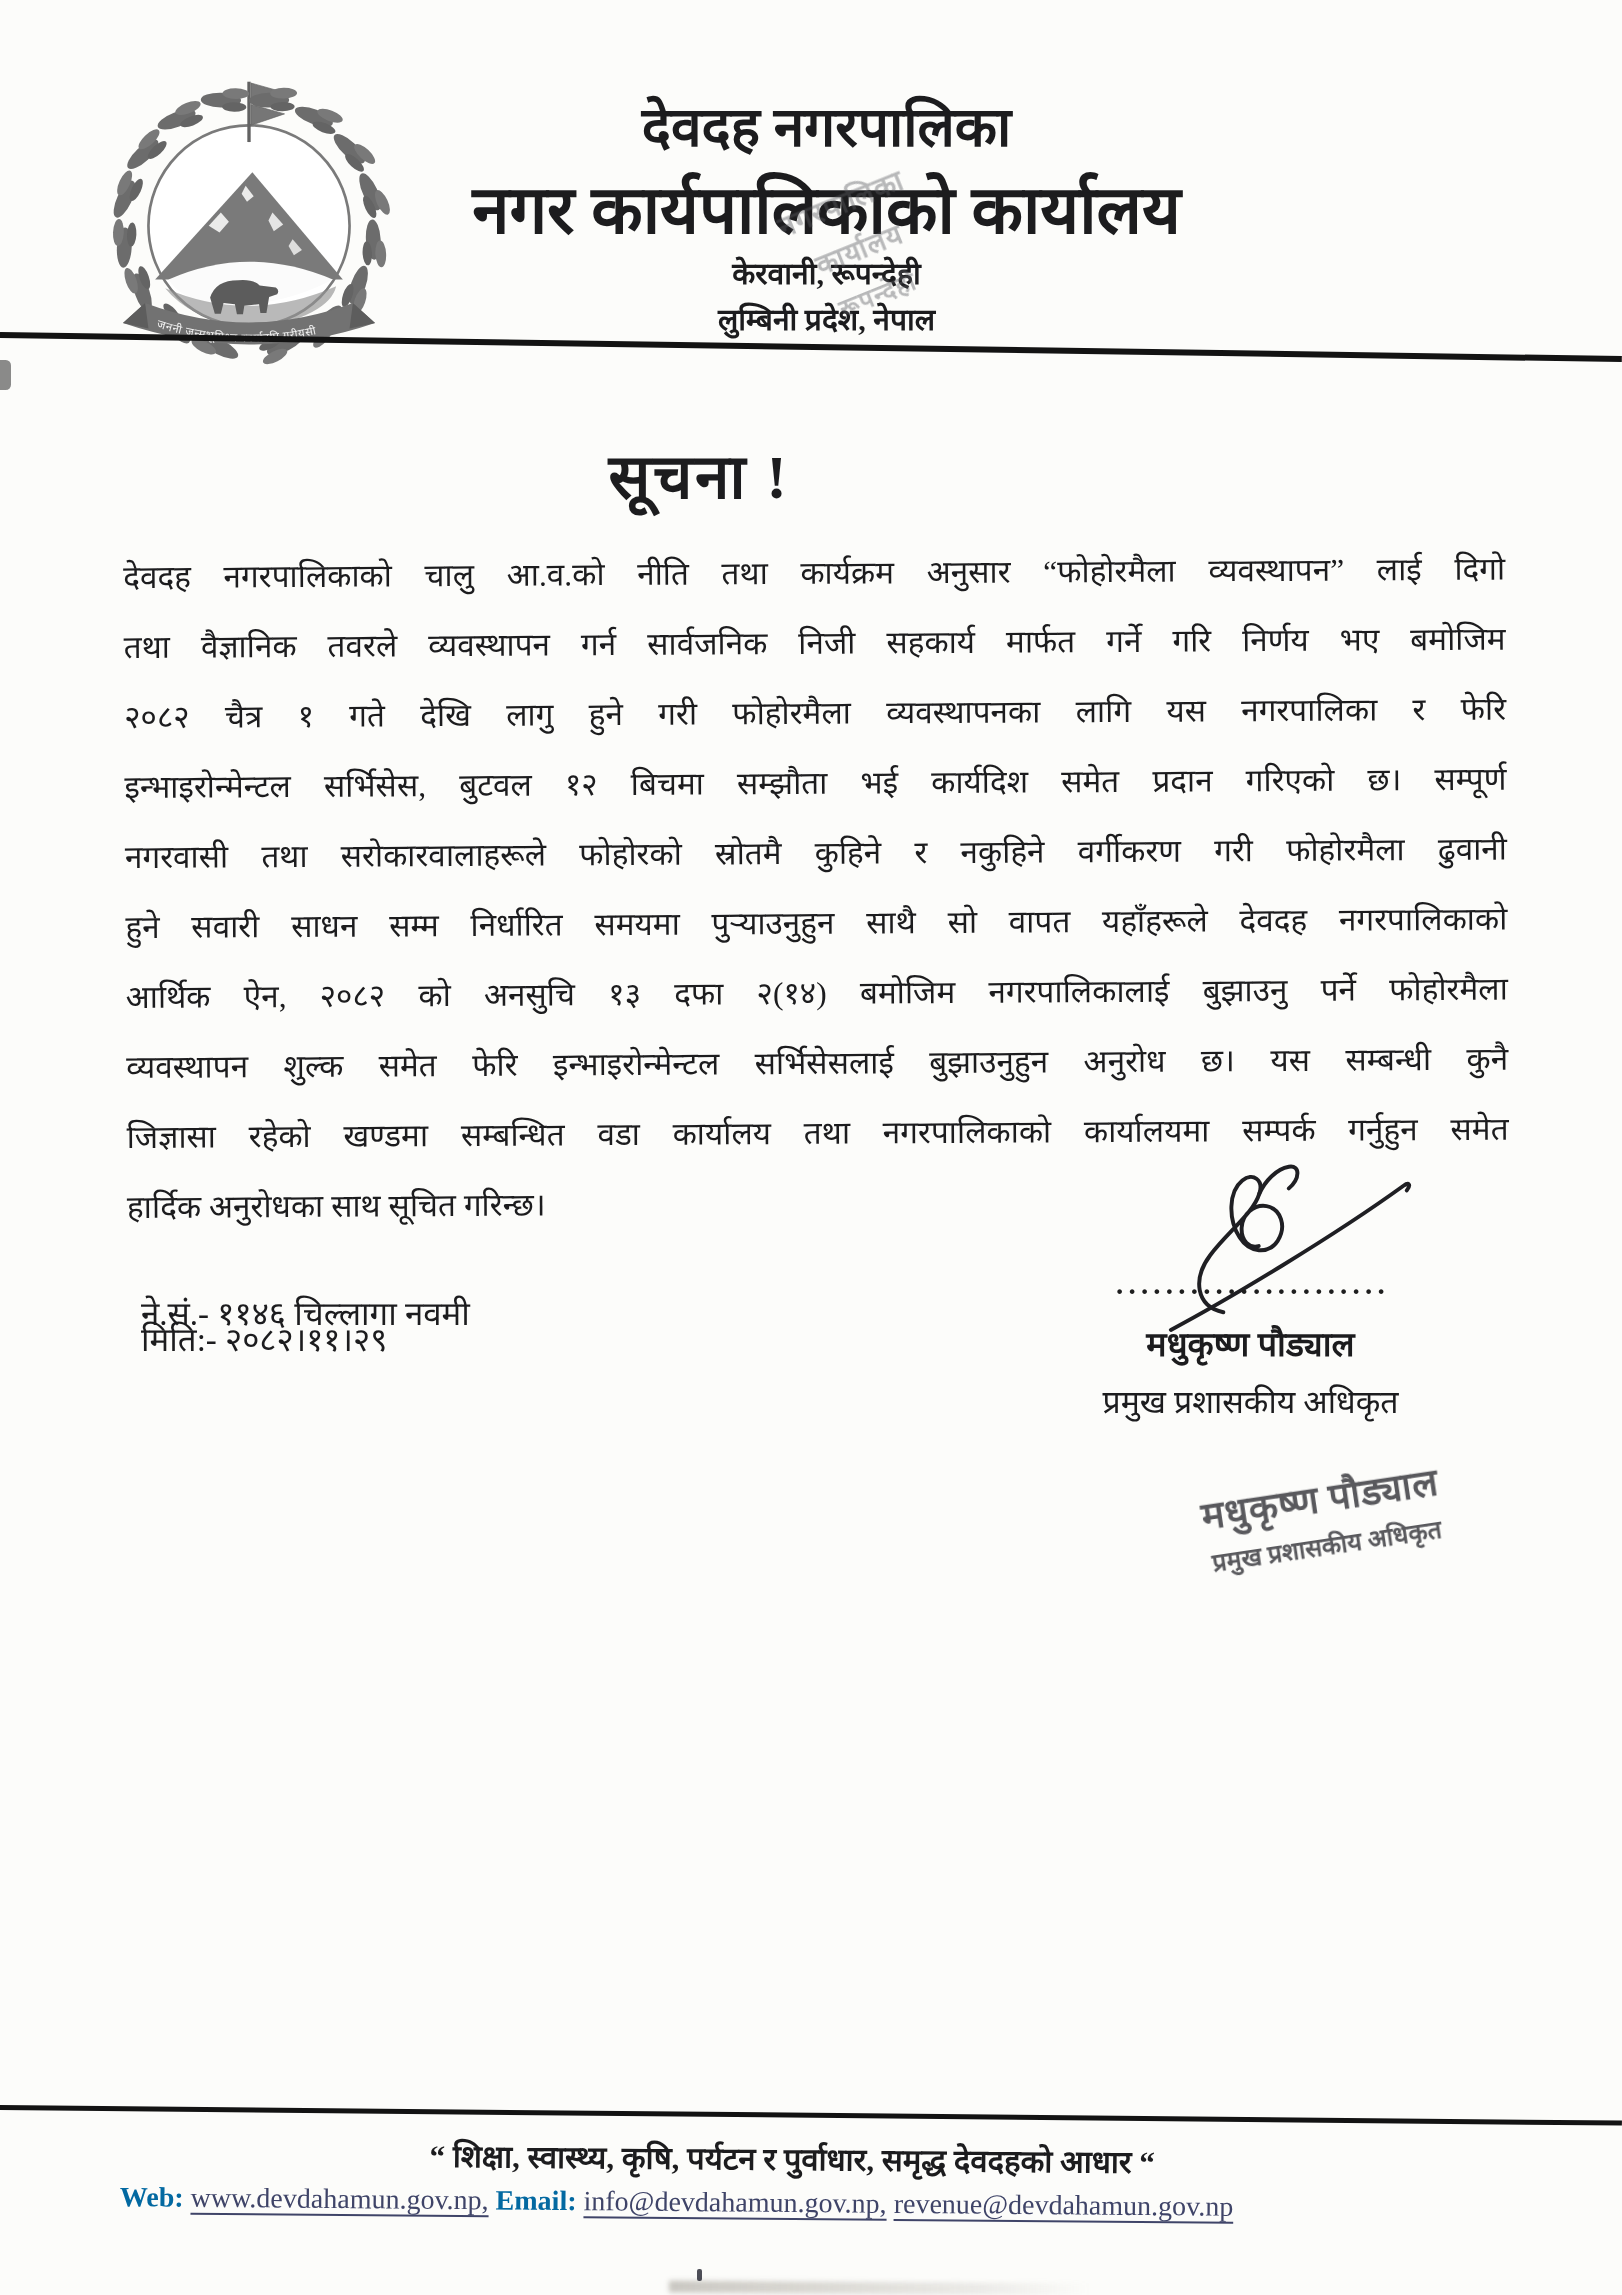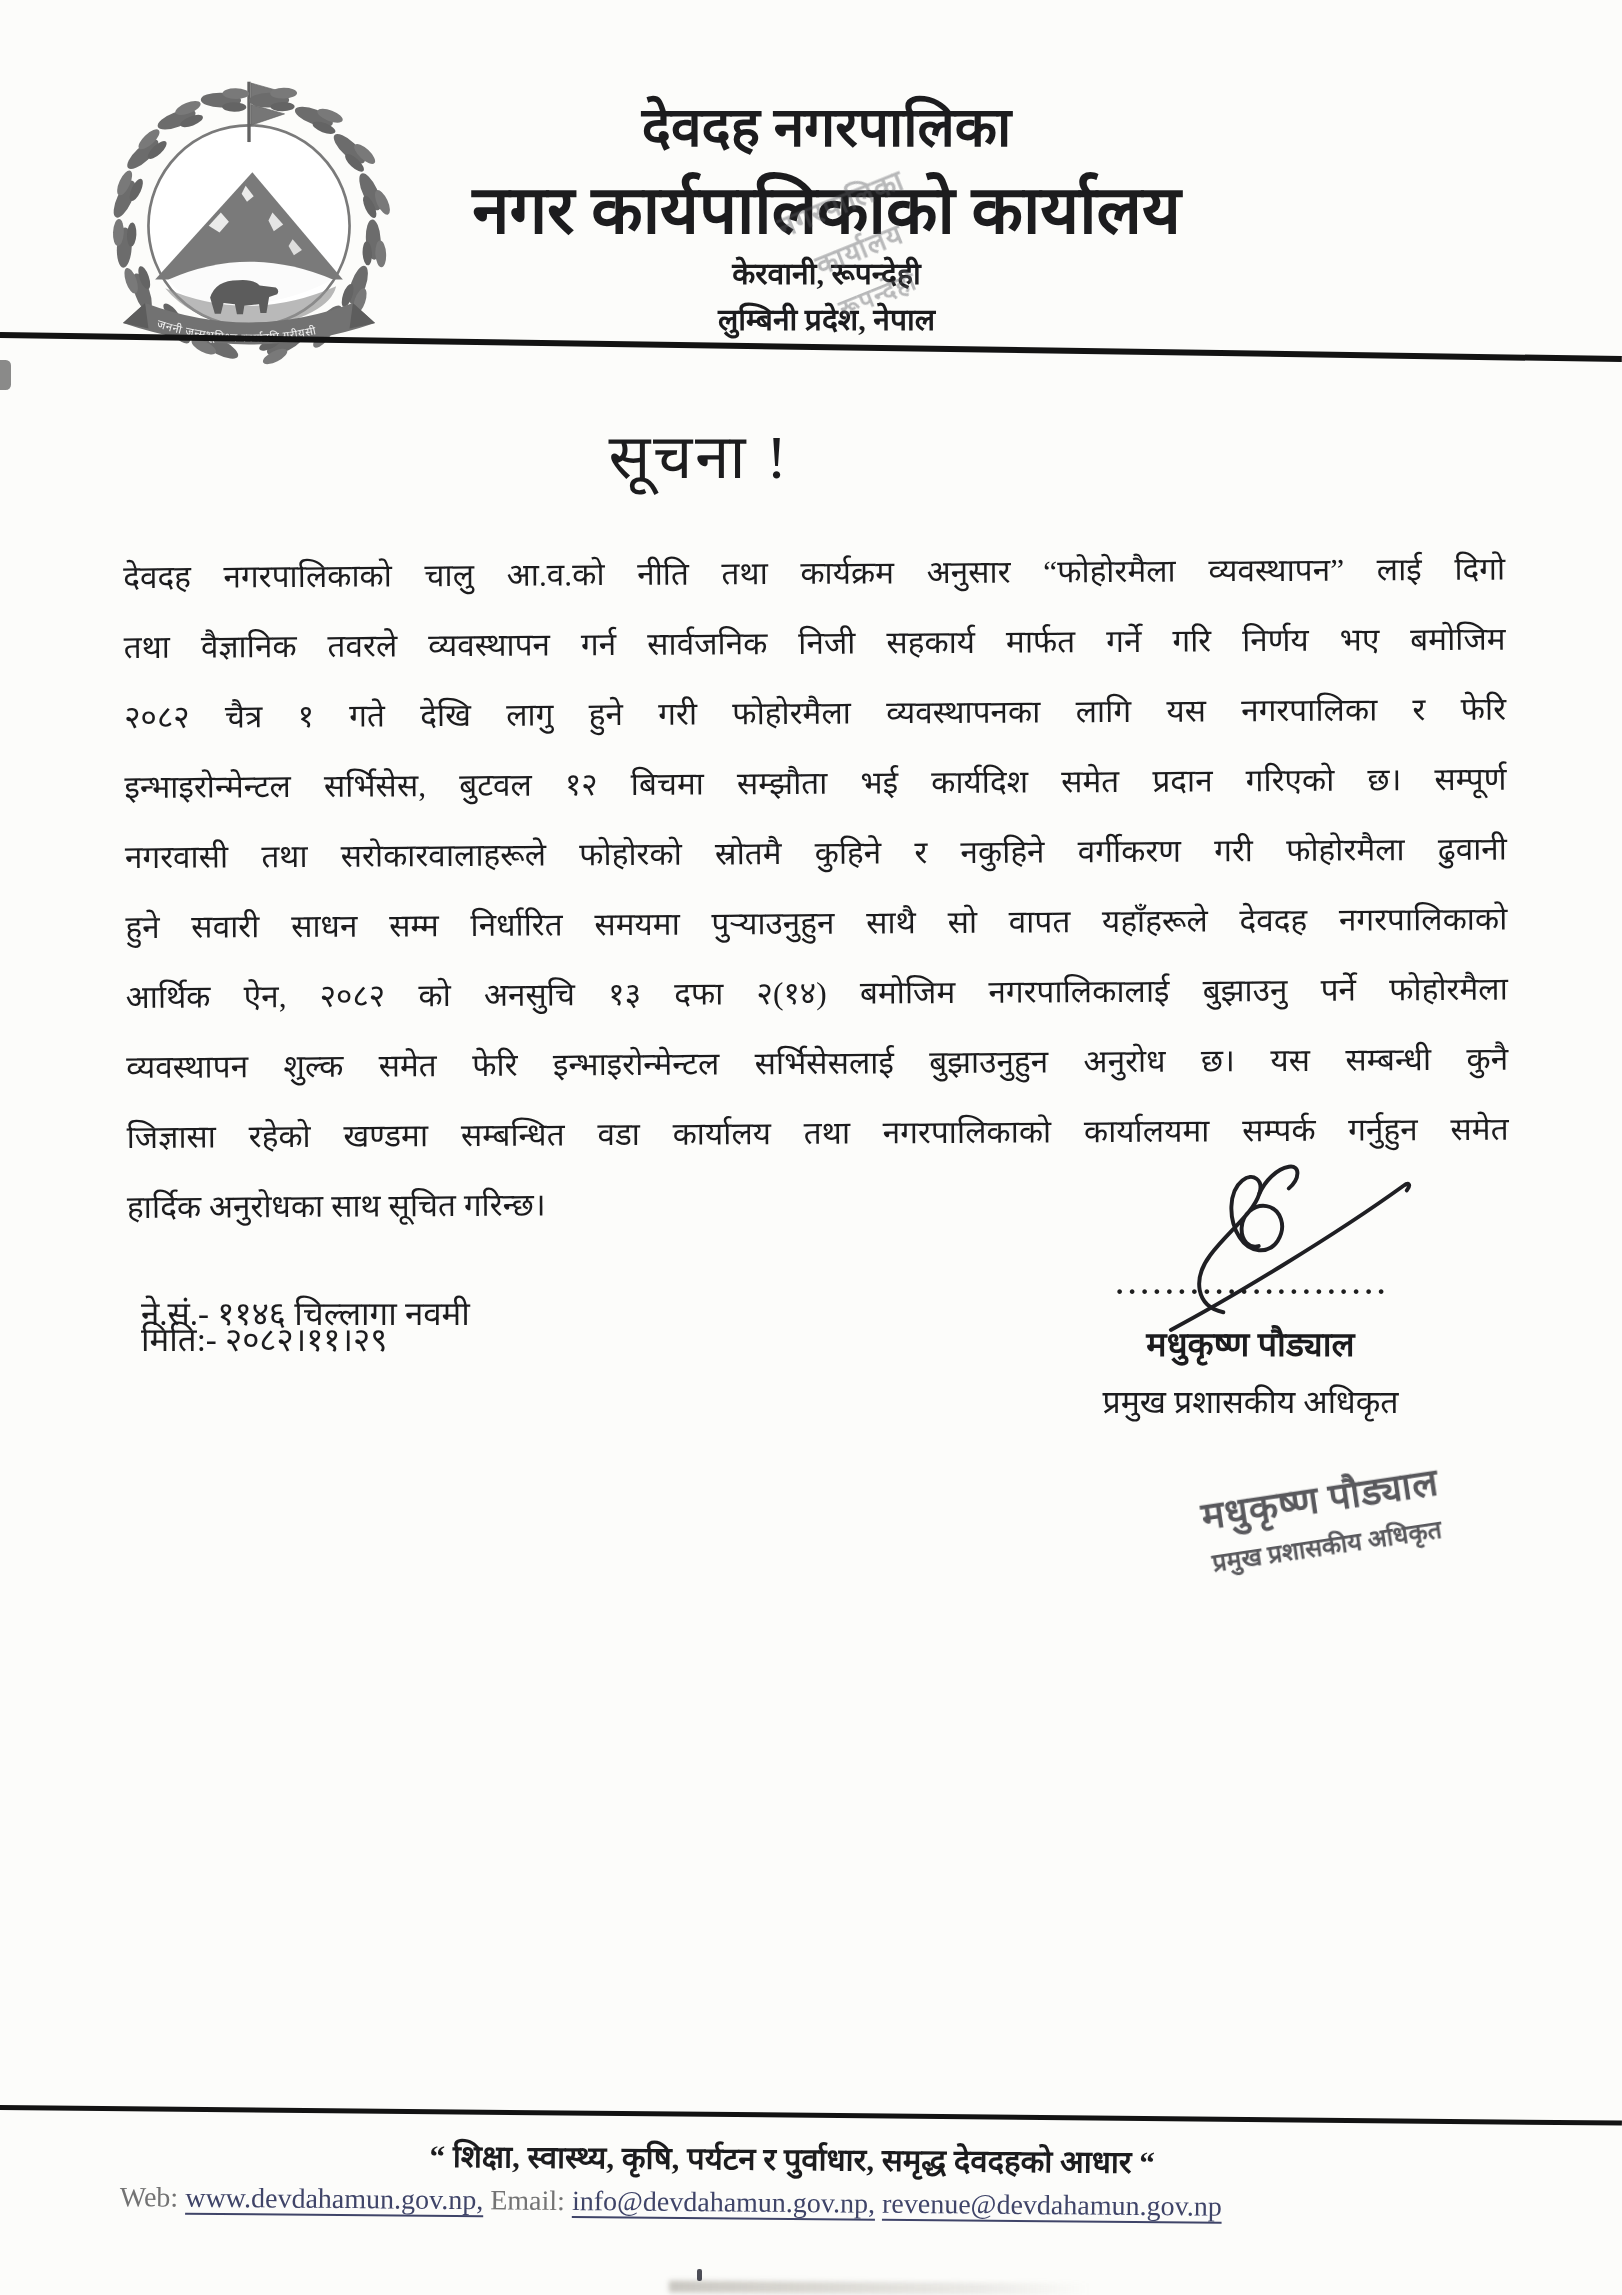--- a/index.html
+++ b/index.html
@@ -26,21 +26,21 @@
     font-weight:700;line-height:49px;letter-spacing:1.3px;
     filter:blur(0.4px);
   }
   .hdr-watermark .wm1{font-size:29px;}
   .hdr-watermark .wm2{font-size:27.6px;}
   .hdr-watermark .wm3{font-size:25px;}
   .rule{left:0;width:1622px;background:#131313;transform-origin:left center;}
   .rule-top{top:332px;height:5.9px;transform:rotate(.85deg);}
   .rule-bottom{top:2105px;height:5.2px;transform:rotate(.55deg);}
   
-  .notice-title{left:0;top:412px;width:1398px;text-align:center;font-size:62px;font-weight:400;letter-spacing:2.6px;}
+  .notice-title{left:0;top:432px;width:1398px;text-align:center;font-size:62px;font-weight:700;letter-spacing:2.6px;}
   .body-block{left:123px;top:543px;width:1382px;transform:rotate(-.35deg);transform-origin:left top;}
   .bline{
     height:70px;line-height:70px;font-size:31.5px;
     text-align:justify;text-align-last:justify;
     white-space:nowrap;overflow:visible;
   }
   .bline.last{text-align-last:left;}
   
   .date-line{left:141px;font-size:33px;white-space:nowrap;}
   .date-1{top:1316px;}
@@ -54,21 +54,21 @@
     transform:rotate(-8.5deg);
     text-align:center;color:#3d3d42;opacity:.85;
     filter:blur(0.3px);white-space:nowrap;
   }
   .stamp .st1{font-size:38px;font-weight:700;letter-spacing:0.7px;}
   .stamp .st2{font-size:25px;font-weight:700;margin-top:5.2px;}
   
   .footer-block{left:0;top:0;width:1622px;transform:rotate(.5deg);transform-origin:left center;}
   .footer-motto{left:0;top:2130px;width:1622px;text-align:center;font-size:31px;font-weight:700;white-space:nowrap;}
   .footer-web{left:139px;top:2180px;font-size:28px;white-space:nowrap;}
-  .footer-web .lbl{font-weight:400;color:#737373;}
+  .footer-web .lbl{font-weight:700;color:#0369a1;}
   .footer-web .lnk{
     color:#3f4468;
     text-decoration:underline;
     text-decoration-thickness:2px;
     text-underline-offset:5.9px;
   }
   
   .edge-mark{left:0;top:360px;width:10.5px;height:30px;background:#2e2e2e;opacity:.55;border-radius:0 5.2px 5.2px 0;filter:blur(0.7px);}
   .bottom-smudge{left:669px;top:2282px;width:420px;height:11.8px;
     background:linear-gradient(90deg,rgba(118,112,100,.38),rgba(150,145,135,.18) 70%,rgba(150,145,135,0));

